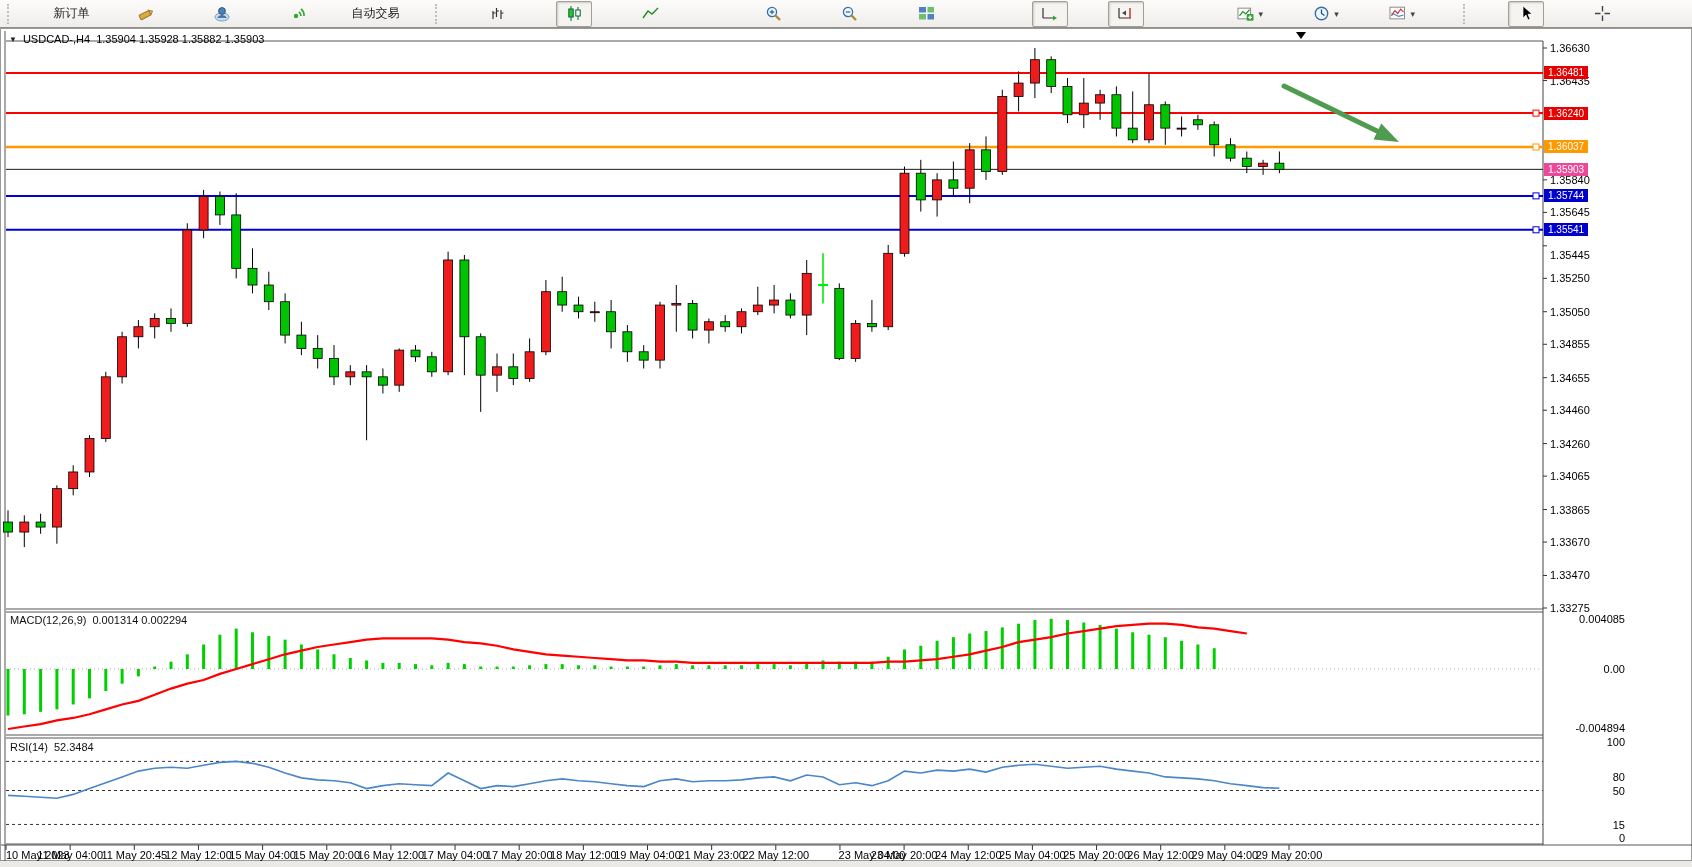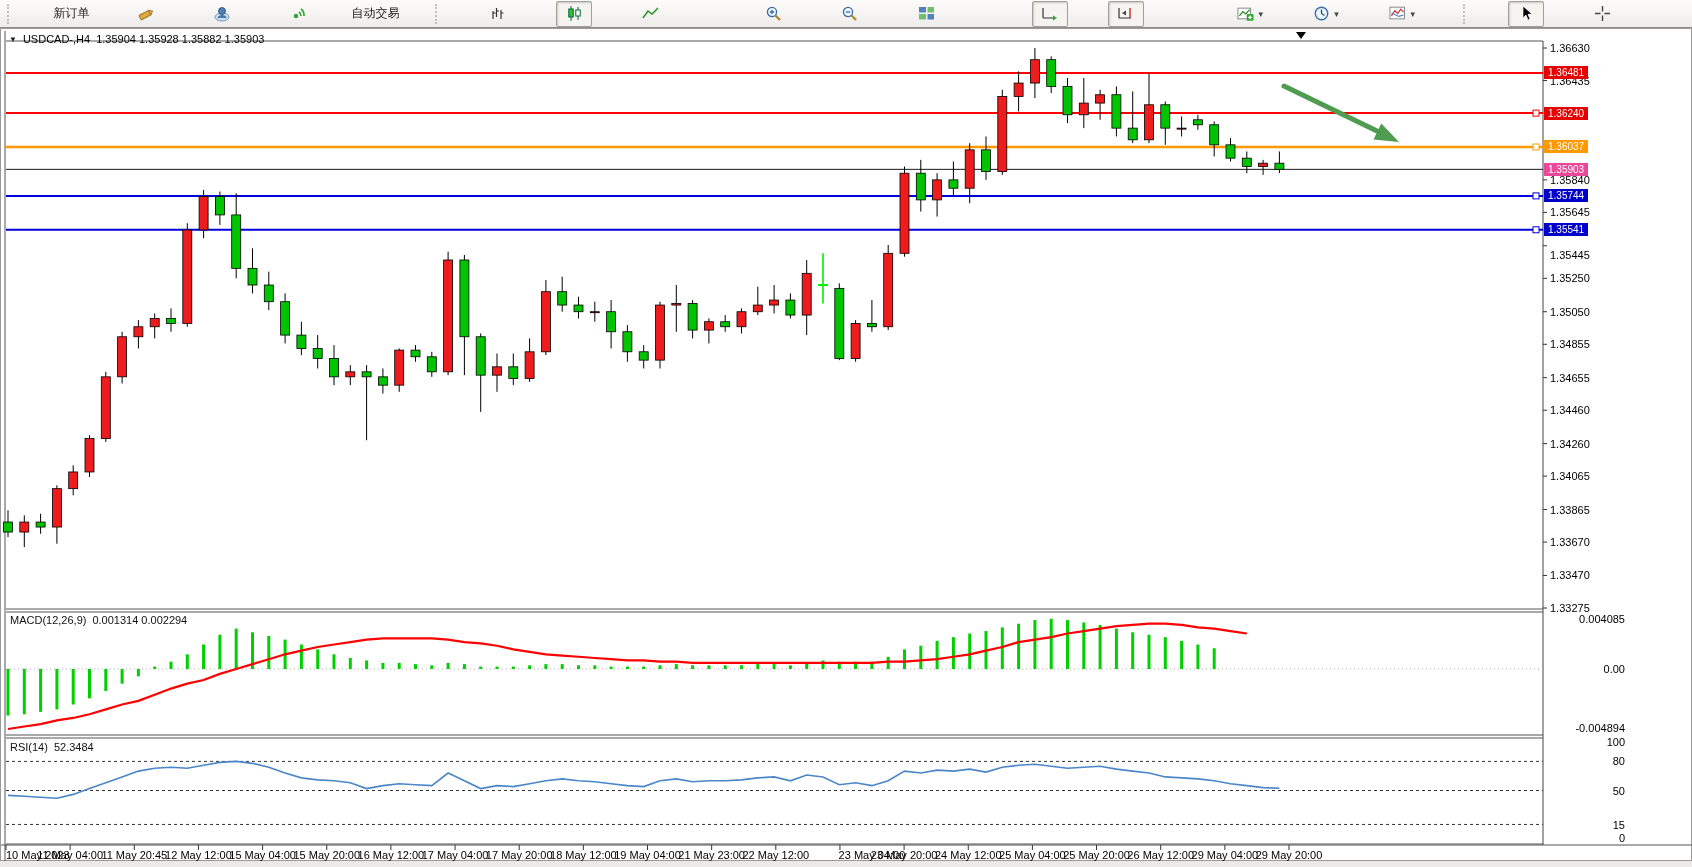--- a/index.html
+++ b/index.html
@@ -585,21 +585,21 @@
         <div class="pbadge" style="top: 37.3801px; background: rgb(230, 0, 0);">1.36481</div>
         <div class="pbadge" style="top: 77.6058px; background: rgb(230, 0, 0);">1.36240</div>
         <div class="pbadge" style="top: 111.489px; background: rgb(255, 153, 0);">1.36037</div>
         <div class="pbadge" style="top: 133.855px; background: #ec4899;">1.35903</div>
         <div class="pbadge" style="top: 160.394px; background: rgb(0, 0, 204);">1.35744</div>
         <div class="pbadge" style="top: 194.277px; background: rgb(0, 0, 204);">1.35541</div>
         <div class="sticklbl" style="top: 584px;">0.004085</div>
         <div class="sticklbl" style="top: 634px;">0.00</div>
         <div class="sticklbl" style="top: 693px;">-0.004894</div>
         <div class="sticklbl" style="top: 707px;">100</div>
-        <div class="sticklbl" style="top: 726px;">80</div>
+        <div class="sticklbl" style="top: 742px;">80</div>
         <div class="sticklbl" style="top: 756px;">50</div>
         <div class="sticklbl" style="top: 790px;">15</div>
         <div class="sticklbl" style="top: 803px;">0</div>
       </div>
     <div id="time-axis">
         <div class="xlab" style="left: 5px;">10 May 2023</div>
         <div class="xlab" style="left: 69.15px; transform: translateX(-50%);">11 May 04:00</div>
         <div class="xlab" style="left: 133.3px; transform: translateX(-50%);">11 May 20:45</div>
         <div class="xlab" style="left: 197.45px; transform: translateX(-50%);">12 May 12:00</div>
         <div class="xlab" style="left: 261.6px; transform: translateX(-50%);">15 May 04:00</div>

